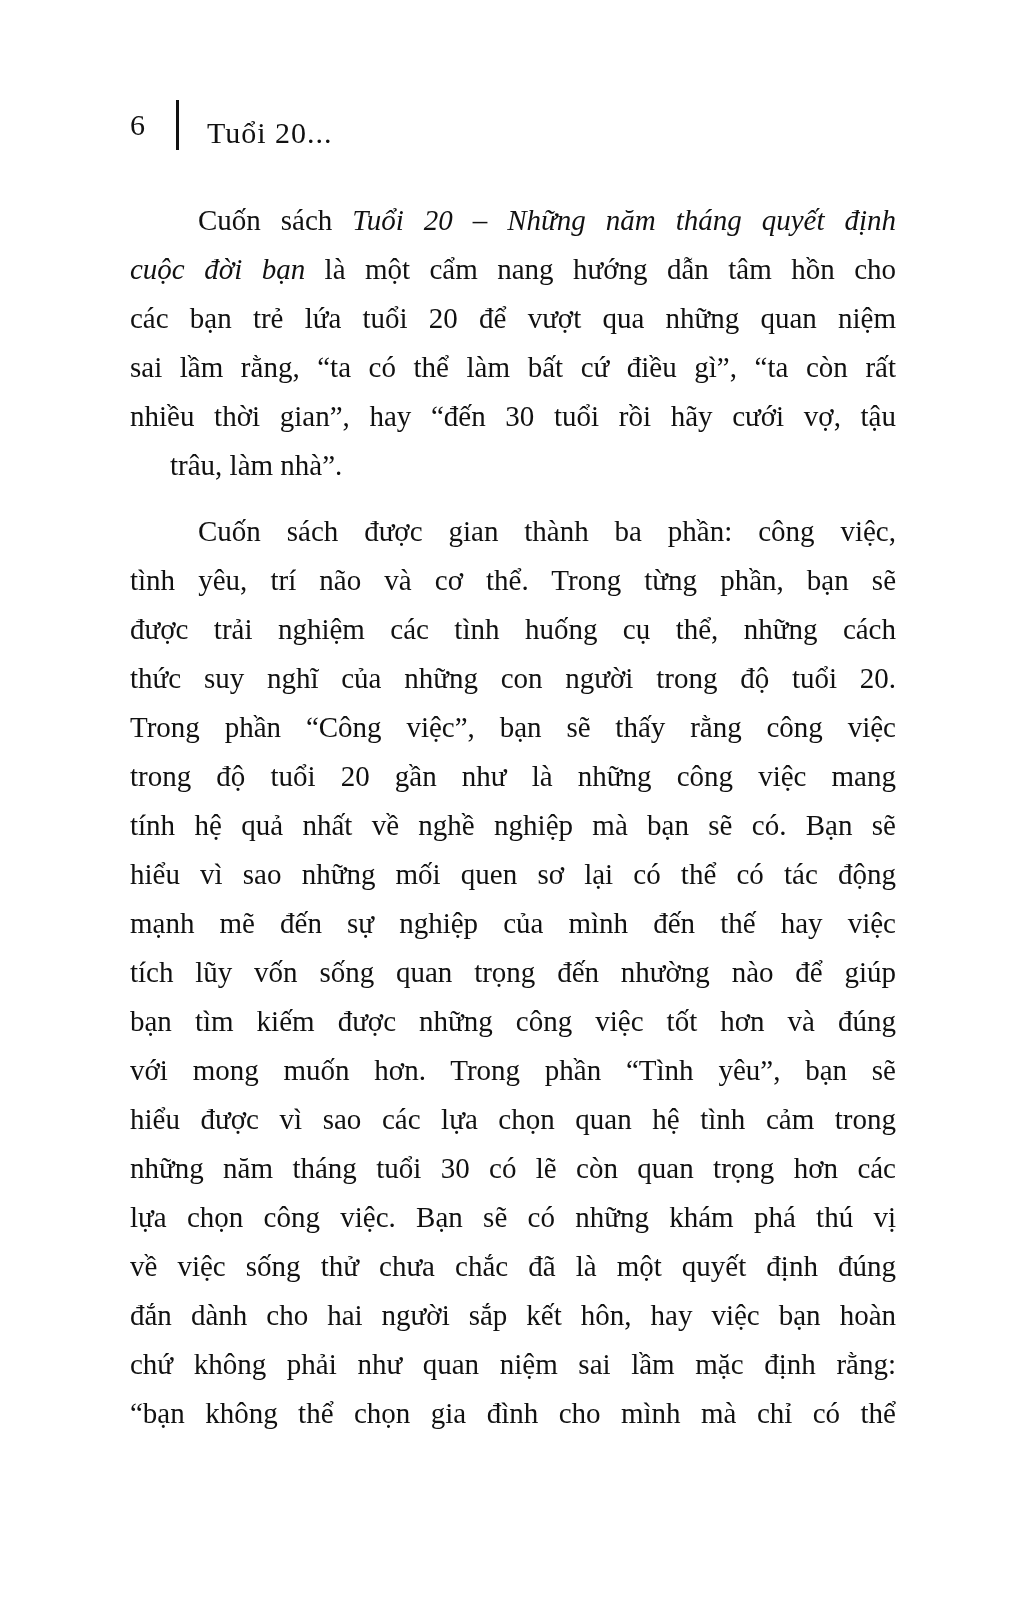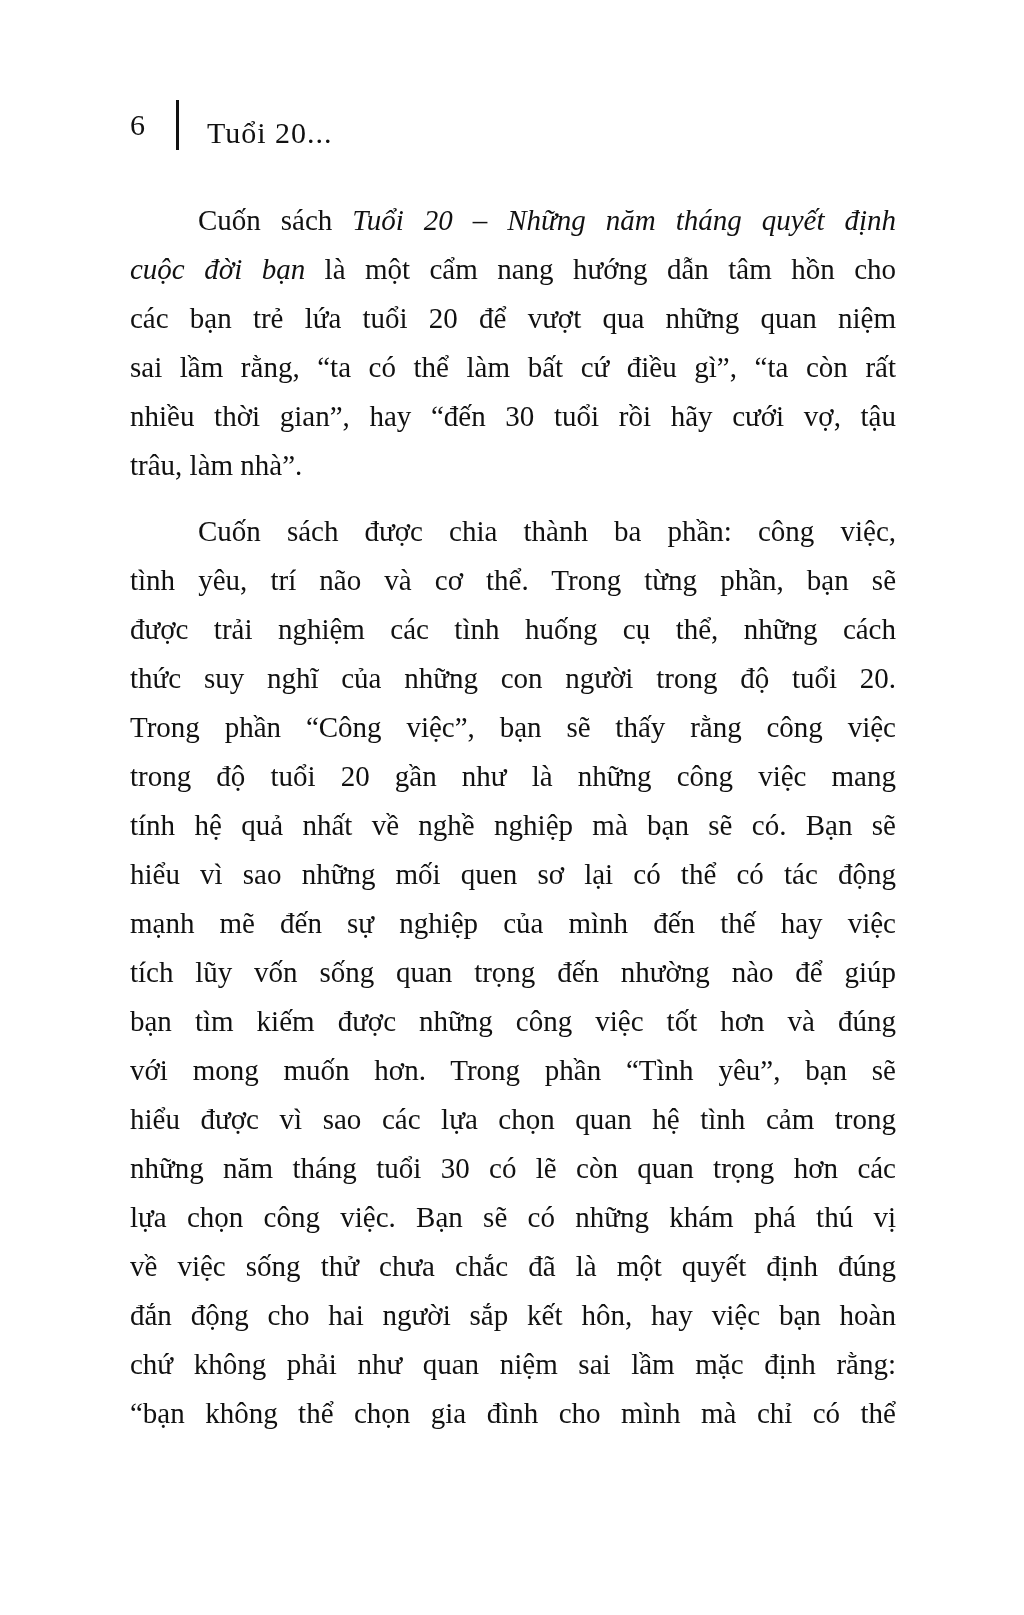--- a/index.html
+++ b/index.html
@@ -45,21 +45,21 @@
   .paragraph + .paragraph { margin-top: 17px; }
   .tline {
     font-size: 29px;
     line-height: 49px;
     height: 49px;
     white-space: normal;
     text-align: justify;
     text-align-last: justify;
   }
   .tline.first { text-indent: 68px; }
-  .tline.lastfree { text-align: center; text-align-last: left; }
+  .tline.lastfree { text-align: center; text-align-last: left; margin-left: 40px; }
   .it { font-style: italic; }
 </style>
 </head>
 <body>
 
 <div class="page">
   <div class="page-header">
     <span class="page-number">6</span>
     <span class="header-divider"></span>
     <span class="running-title">Tuổi 20...</span>
@@ -67,34 +67,34 @@
   <div>
       <div class="paragraph">
         <div class="tline first"><span>Cuốn sách </span><span class="it">Tuổi 20 – Những năm tháng quyết định</span></div>
         <div class="tline"><span class="it">cuộc đời bạn</span><span> là một cẩm nang hướng dẫn tâm hồn cho</span></div>
         <div class="tline"><span>các bạn trẻ lứa tuổi 20 để vượt qua những quan niệm</span></div>
         <div class="tline"><span>sai lầm rằng, “ta có thể làm bất cứ điều gì”, “ta còn rất</span></div>
         <div class="tline"><span>nhiều thời gian”, hay “đến 30 tuổi rồi hãy cưới vợ, tậu</span></div>
         <div class="tline lastfree"><span>trâu, làm nhà”.</span></div>
       </div>
       <div class="paragraph">
-        <div class="tline first"><span>Cuốn sách được chia thành ba phần: công việc,</span></div>
+        <div class="tline first"><span>Cuốn sách được gian thành ba phần: công việc,</span></div>
         <div class="tline"><span>tình yêu, trí não và cơ thể. Trong từng phần, bạn sẽ</span></div>
         <div class="tline"><span>được trải nghiệm các tình huống cụ thể, những cách</span></div>
         <div class="tline"><span>thức suy nghĩ của những con người trong độ tuổi 20.</span></div>
         <div class="tline"><span>Trong phần “Công việc”, bạn sẽ thấy rằng công việc</span></div>
         <div class="tline"><span>trong độ tuổi 20 gần như là những công việc mang</span></div>
         <div class="tline"><span>tính hệ quả nhất về nghề nghiệp mà bạn sẽ có. Bạn sẽ</span></div>
         <div class="tline"><span>hiểu vì sao những mối quen sơ lại có thể có tác động</span></div>
         <div class="tline"><span>mạnh mẽ đến sự nghiệp của mình đến thế hay việc</span></div>
         <div class="tline"><span>tích lũy vốn sống quan trọng đến nhường nào để giúp</span></div>
         <div class="tline"><span>bạn tìm kiếm được những công việc tốt hơn và đúng</span></div>
         <div class="tline"><span>với mong muốn hơn. Trong phần “Tình yêu”, bạn sẽ</span></div>
         <div class="tline"><span>hiểu được vì sao các lựa chọn quan hệ tình cảm trong</span></div>
         <div class="tline"><span>những năm tháng tuổi 30 có lẽ còn quan trọng hơn các</span></div>
         <div class="tline"><span>lựa chọn công việc. Bạn sẽ có những khám phá thú vị</span></div>
         <div class="tline"><span>về việc sống thử chưa chắc đã là một quyết định đúng</span></div>
-        <div class="tline"><span>đắn động cho hai người sắp kết hôn, hay việc bạn hoàn</span></div>
+        <div class="tline"><span>đắn dành cho hai người sắp kết hôn, hay việc bạn hoàn</span></div>
         <div class="tline"><span>chứ không phải như quan niệm sai lầm mặc định rằng:</span></div>
         <div class="tline"><span>“bạn không thể chọn gia đình cho mình mà chỉ có thể</span></div>
       </div>
     </div>
 </div>
 
 </body></html>

